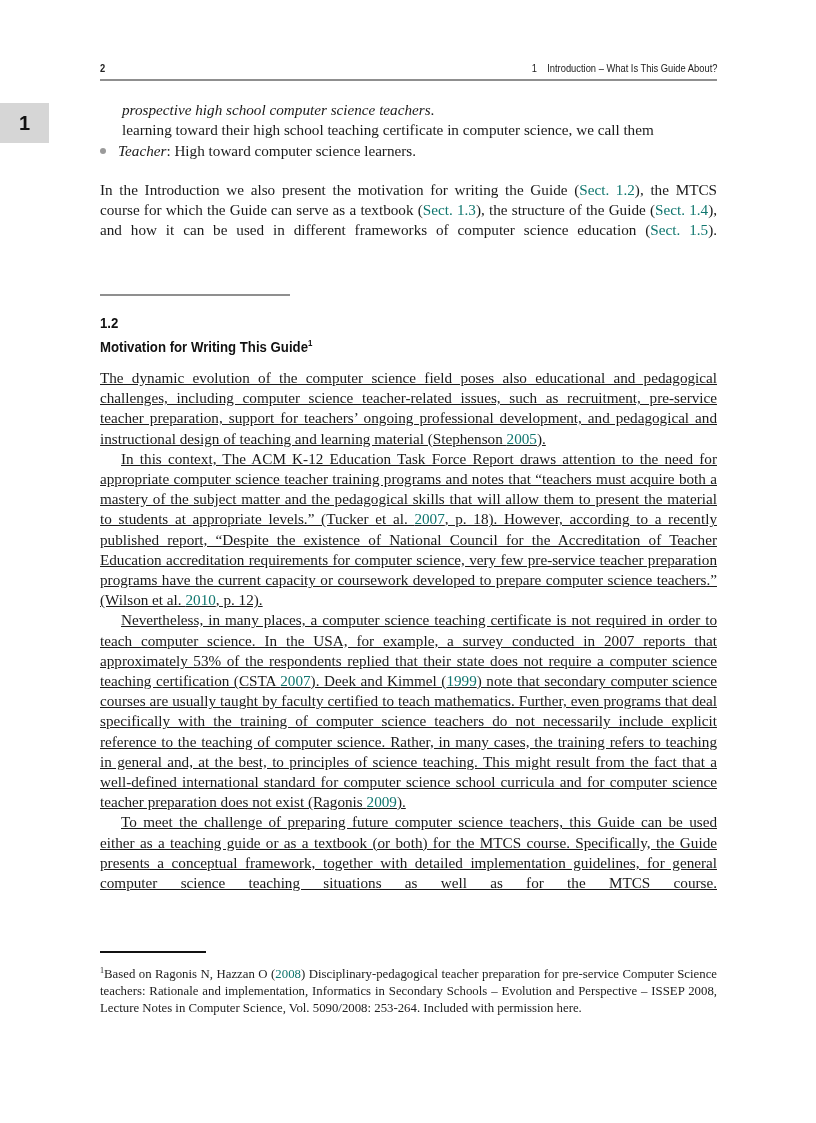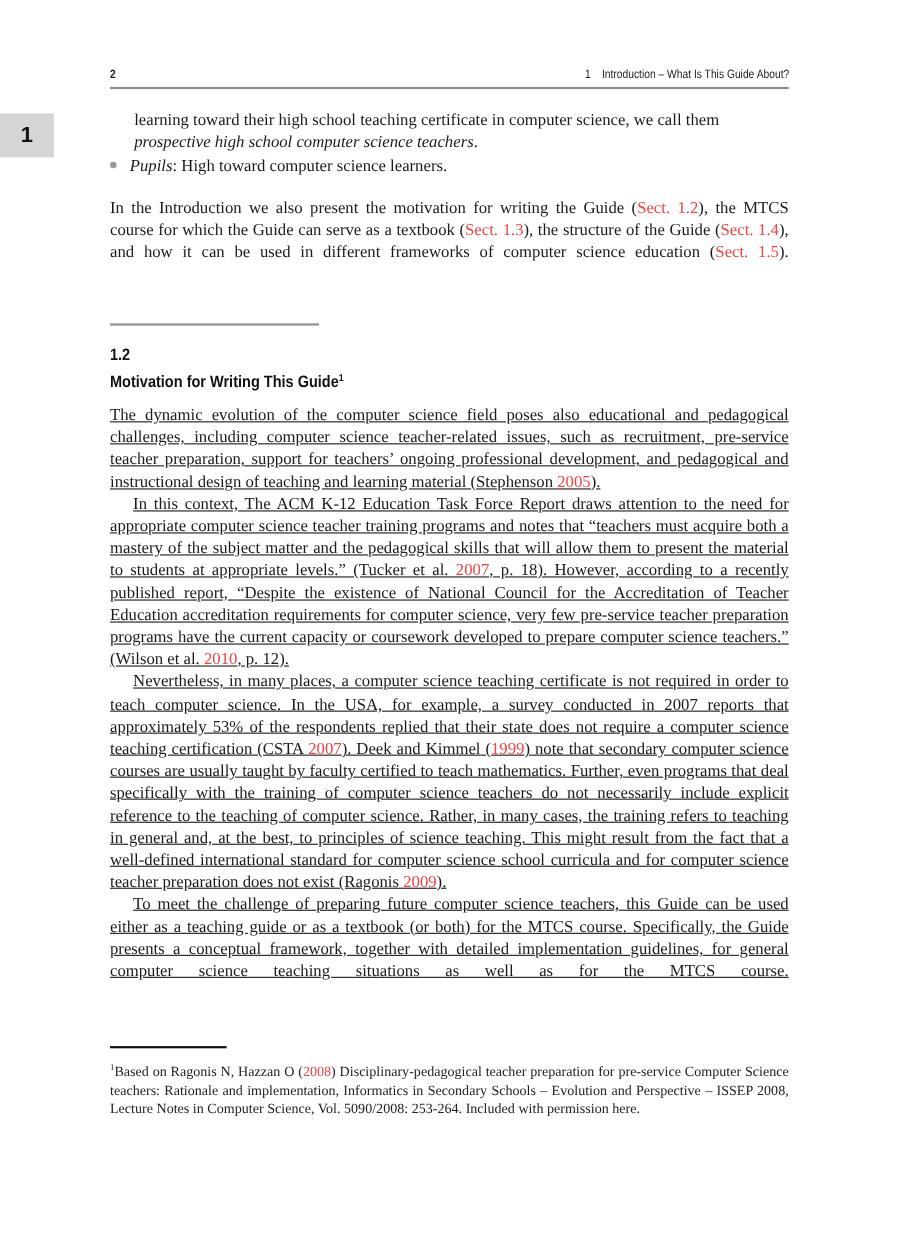--- a/index.html
+++ b/index.html
@@ -15,21 +15,21 @@
 
   .chapter-tab { position: absolute; left: 0; top: 103px; width: 49px; height: 40px; background: #d6d6d6;
     font-family: "Liberation Sans", sans-serif; font-weight: bold; font-size: 20px; color: #111;
     display: flex; align-items: center; justify-content: center; }
 
   .text { font-family: "Liberation Serif", serif; font-size: 15.2px; line-height: 20.2px; color: #1a1a1a; }
   .block { position: absolute; left: 100px; width: 617px; }
   .just { text-align: justify; text-align-last: justify; }
   .line { display: block; white-space: nowrap; }
   .indent { text-indent: 21px; }
-  .link { color: #ef4444; }
+  .link { color: #0f766e; }
   .ital { font-style: italic; }
 
   .bullet-cont { position: absolute; left: 122px; top: 100px; width: 595px; }
   .bullet-item { position: absolute; left: 100px; top: 141px; width: 617px; }
   .bullet-dot { display: inline-block; width: 6px; height: 6px; border-radius: 50%; background: #9a9a9a; margin-right: 12px; vertical-align: middle; position: relative; top: -2px; }
 
   .section-rule { position: absolute; left: 100px; top: 294px; width: 190px; height: 2px; background: #8f8f8f; }
   .section-head { position: absolute; left: 100px; top: 313px; font-family: "Liberation Sans", sans-serif;
     font-weight: bold; font-size: 15px; line-height: 20px; color: #111; transform: scaleX(0.88); transform-origin: left; }
   .section-head sup { font-size: 9px; }
@@ -46,26 +46,26 @@
 
   <div class="running-head">
     <span class="pageno">2</span>
     <span class="chap"><span class="num">1</span><span>Introduction – What Is This Guide About?</span></span>
   </div>
   <div class="head-rule"></div>
 
   <div class="chapter-tab">1</div>
 
   <div class="bullet-cont text">
+    <span class="line"><span class="ital">prospective high school computer science teachers</span><span>.</span></span>
     <span class="line">learning toward their high school teaching certificate in computer science, we call them</span>
-    <span class="line"><span class="ital">prospective high school computer science teachers</span><span>.</span></span>
   </div>
 
   <div class="bullet-item text">
-    <span class="bullet-dot"></span><span class="ital">Pupils</span><span>: High toward computer science learners.</span>
+    <span class="bullet-dot"></span><span class="ital">Teacher</span><span>: High toward computer science learners.</span>
   </div>
 
   <div class="block text just" style="top:180px;">
     <span>In the Introduction we also present the motivation for writing the Guide (</span><span class="link">Sect. 1.2</span><span>), the MTCS course for which the Guide can serve as a textbook (</span><span class="link">Sect. 1.3</span><span>), the structure of the Guide (</span><span class="link">Sect. 1.4</span><span>), and how it can be used in different frameworks of computer science education (</span><span class="link">Sect. 1.5</span><span>).</span>
   </div>
 
   <div class="section-rule"></div>
   <div class="section-head">
     <div>1.2</div>
     <div><span>Motivation for Writing This Guide</span><sup class="link-sup">1</sup></div>

